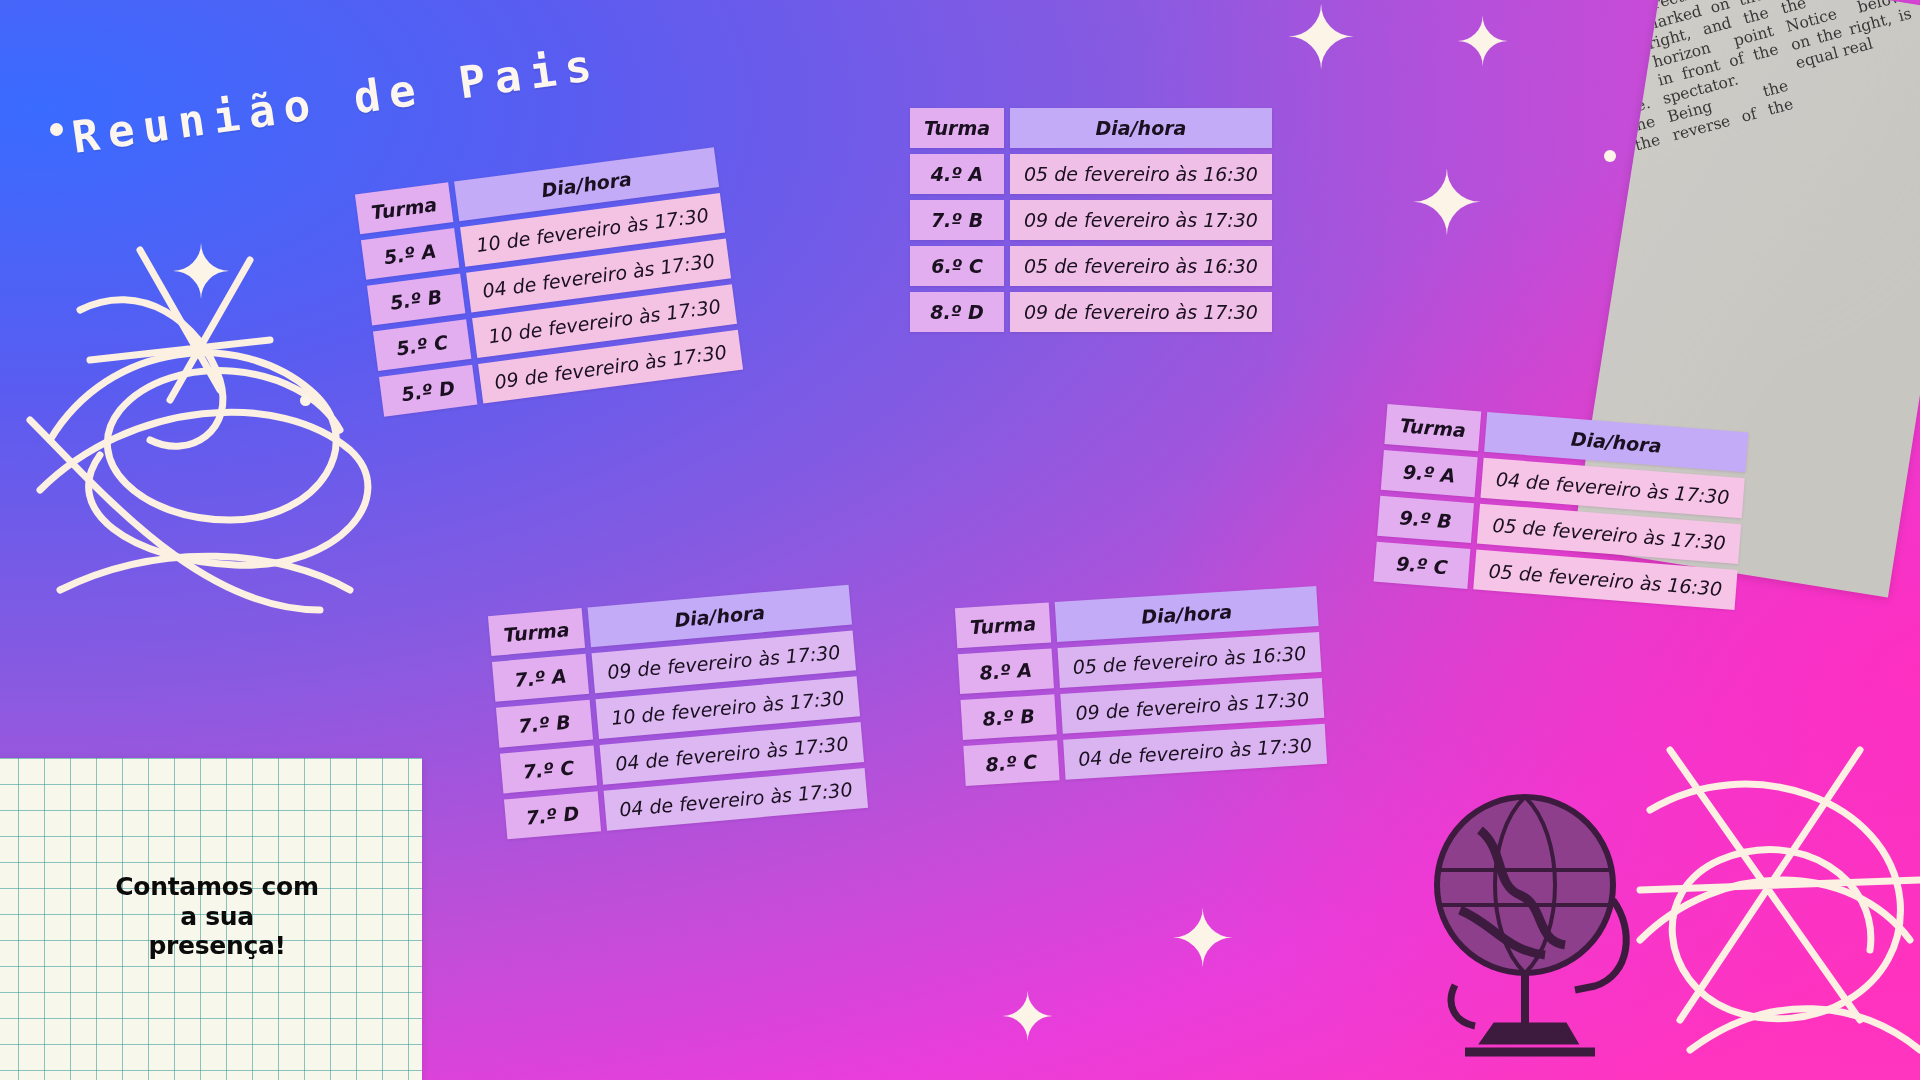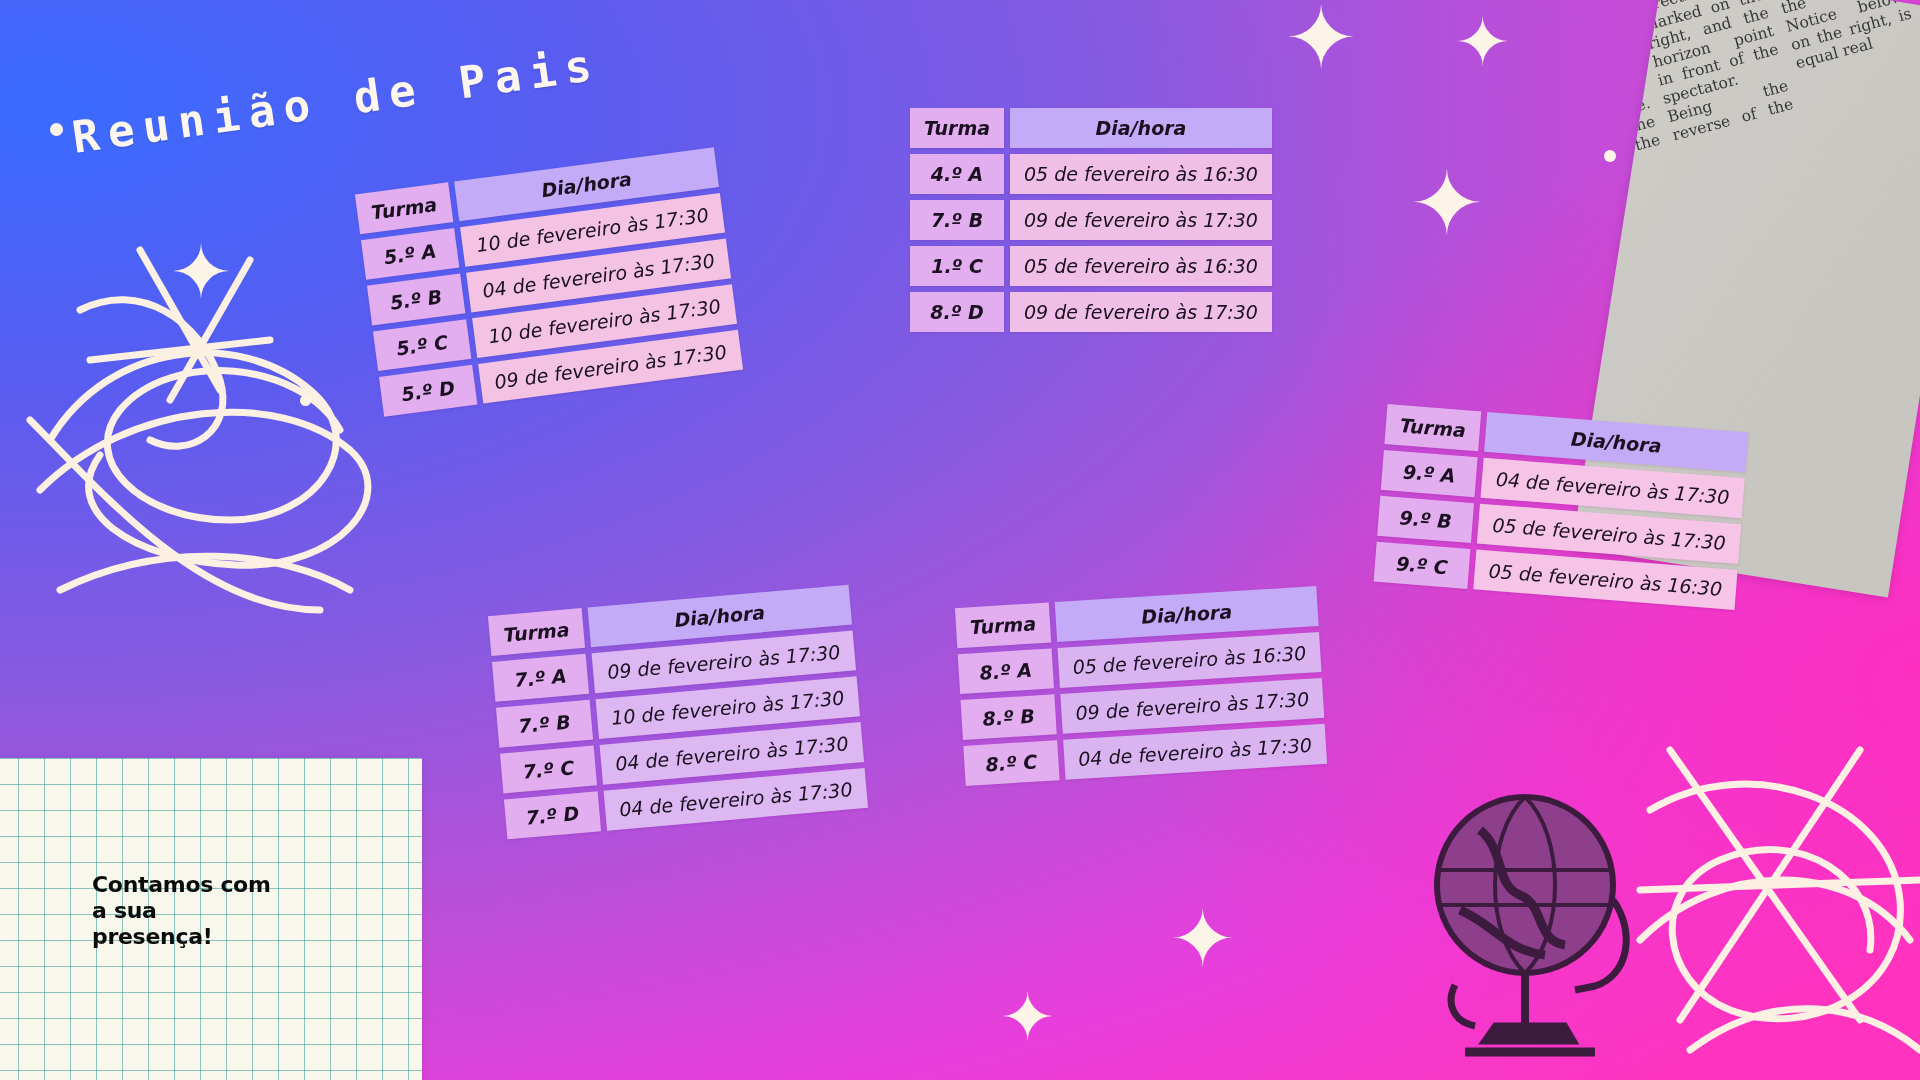--- a/index.html
+++ b/index.html
@@ -75,24 +75,25 @@
     position: absolute;
     background: #f7f7ec;
     background-image:
       linear-gradient(to right, rgba(48,150,150,.55) 1px, transparent 1px),
       linear-gradient(to bottom, rgba(48,150,150,.55) 1px, transparent 1px);
     background-size: 26px 26px;
     box-shadow: 0 2px 8px rgba(0,0,0,.12);
   }
   .presence {
     position: absolute;
+    text-align: center;
     color: #0b0b0b;
     font-family: "DejaVu Sans", sans-serif;
     font-weight: bold;
-    font-size: 22px;
+    font-size: 25px;
     line-height: 1.18;
     letter-spacing: -.3px;
     white-space: pre-line;
   }
 
   
   .title {
     position: absolute;
     color: #fdf6ef;
     font-family: "DejaVu Sans Mono", monospace;
@@ -249,21 +250,21 @@
     <div class="cell val">09 de fevereiro às 17:30</div>
   </div>
 
   <div class="tbl t6" style="left:910px; top:108px;">
     <div class="cell head turma">Turma</div>
     <div class="cell head wide">Dia/hora</div>
     <div class="cell turma">4.º A</div>
     <div class="cell val">05 de fevereiro às 16:30</div>
     <div class="cell turma">7.º B</div>
     <div class="cell val">09 de fevereiro às 17:30</div>
-    <div class="cell turma">1.º C</div>
+    <div class="cell turma">6.º C</div>
     <div class="cell val">05 de fevereiro às 16:30</div>
     <div class="cell turma">8.º D</div>
     <div class="cell val">09 de fevereiro às 17:30</div>
   </div>
 
   <div class="tbl t7" style="left:497px; top:600px;">
     <div class="cell head turma">Turma</div>
     <div class="cell head wide">Dia/hora</div>
     <div class="cell turma">7.º A</div>
     <div class="cell val">09 de fevereiro às 17:30</div>

